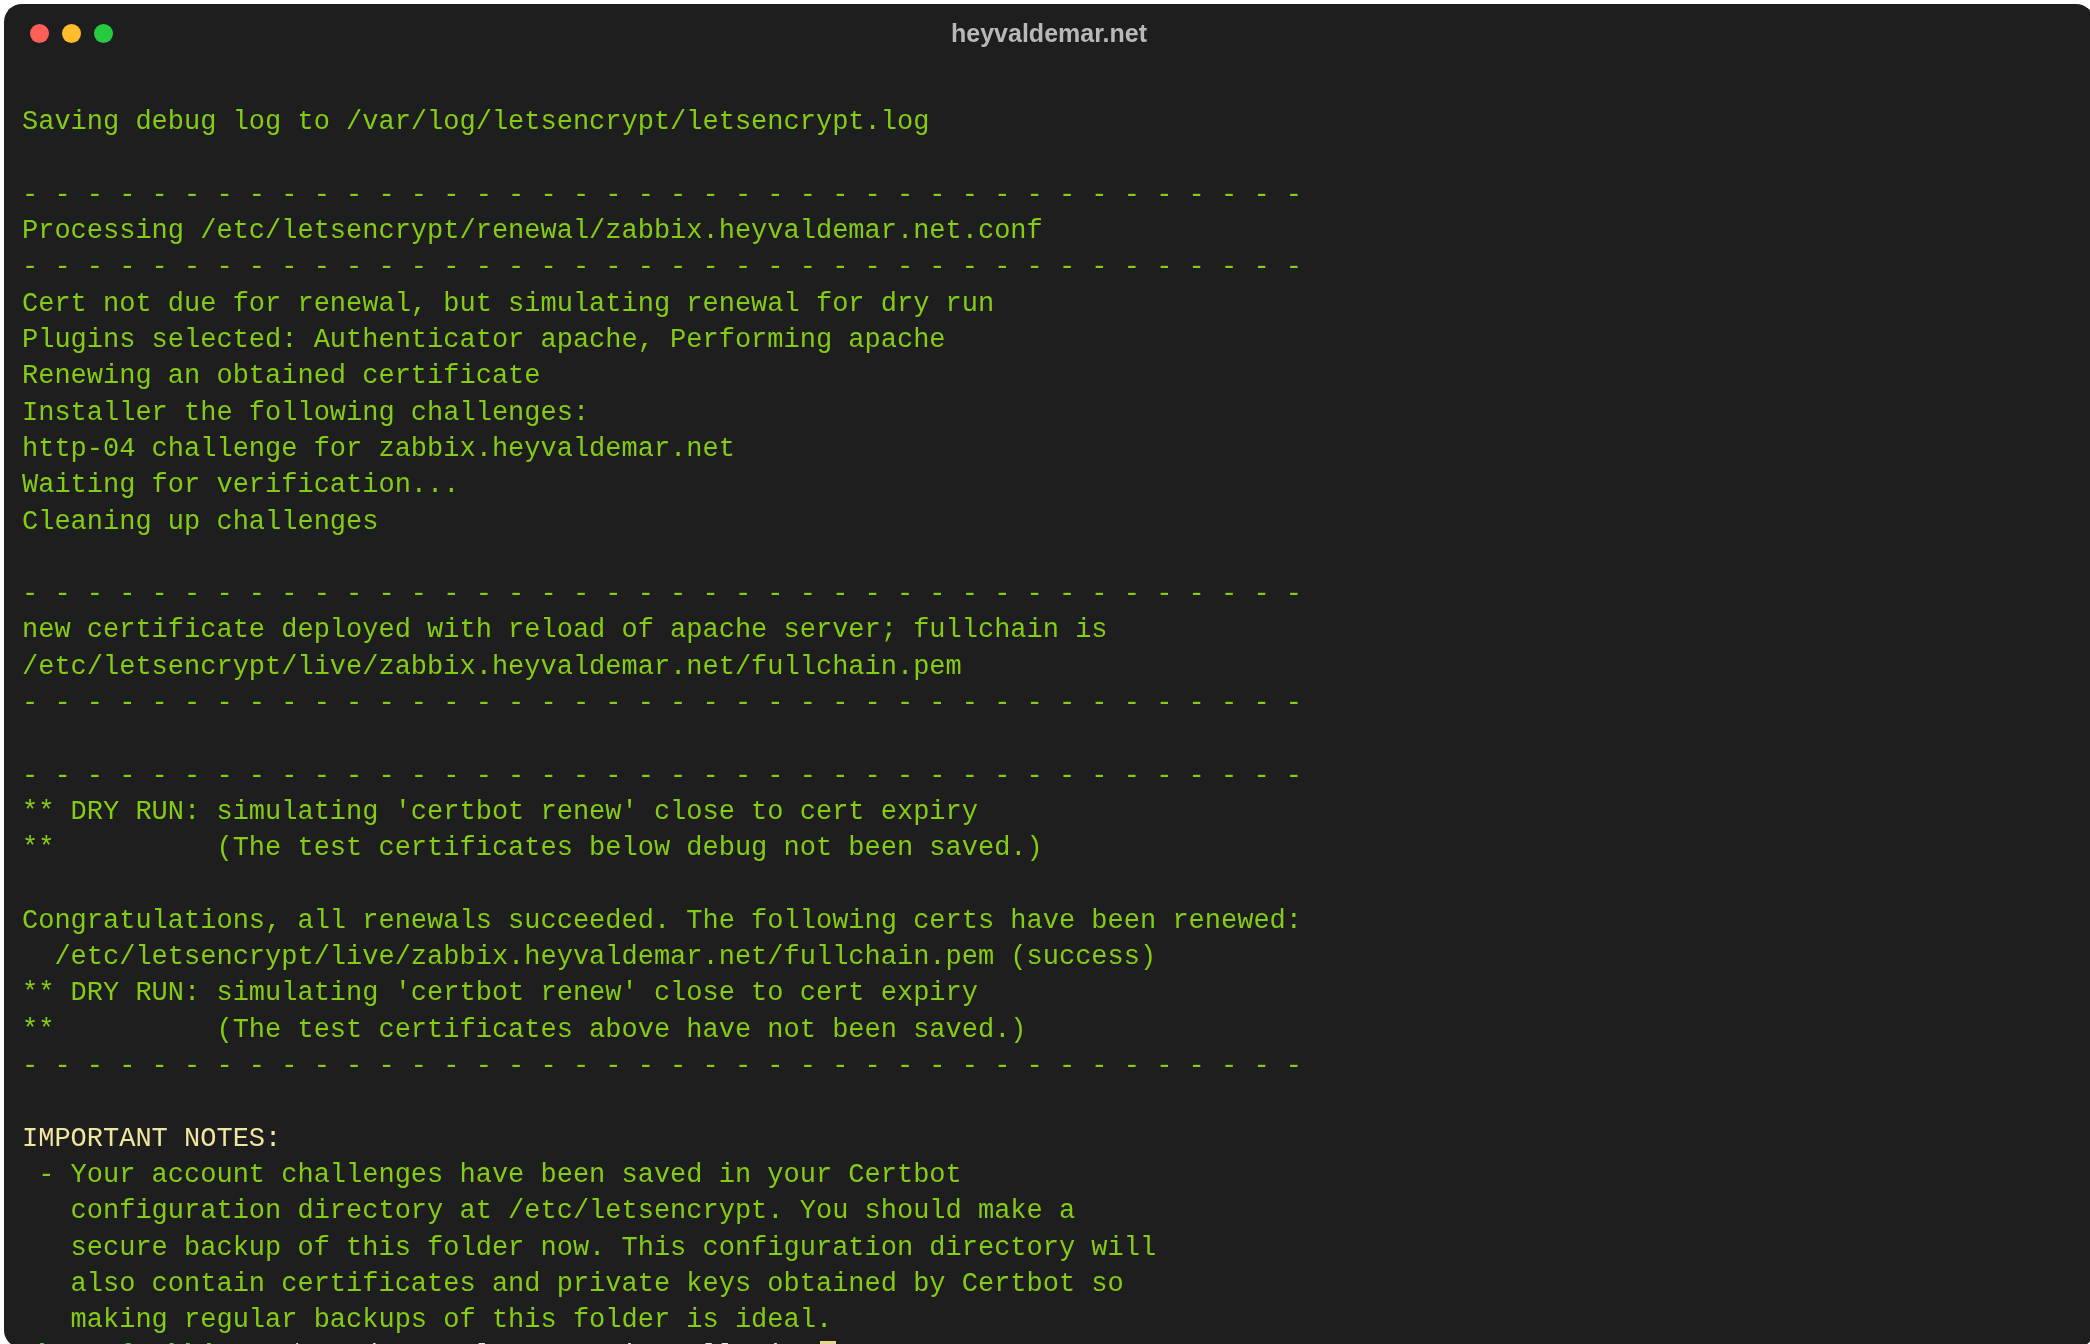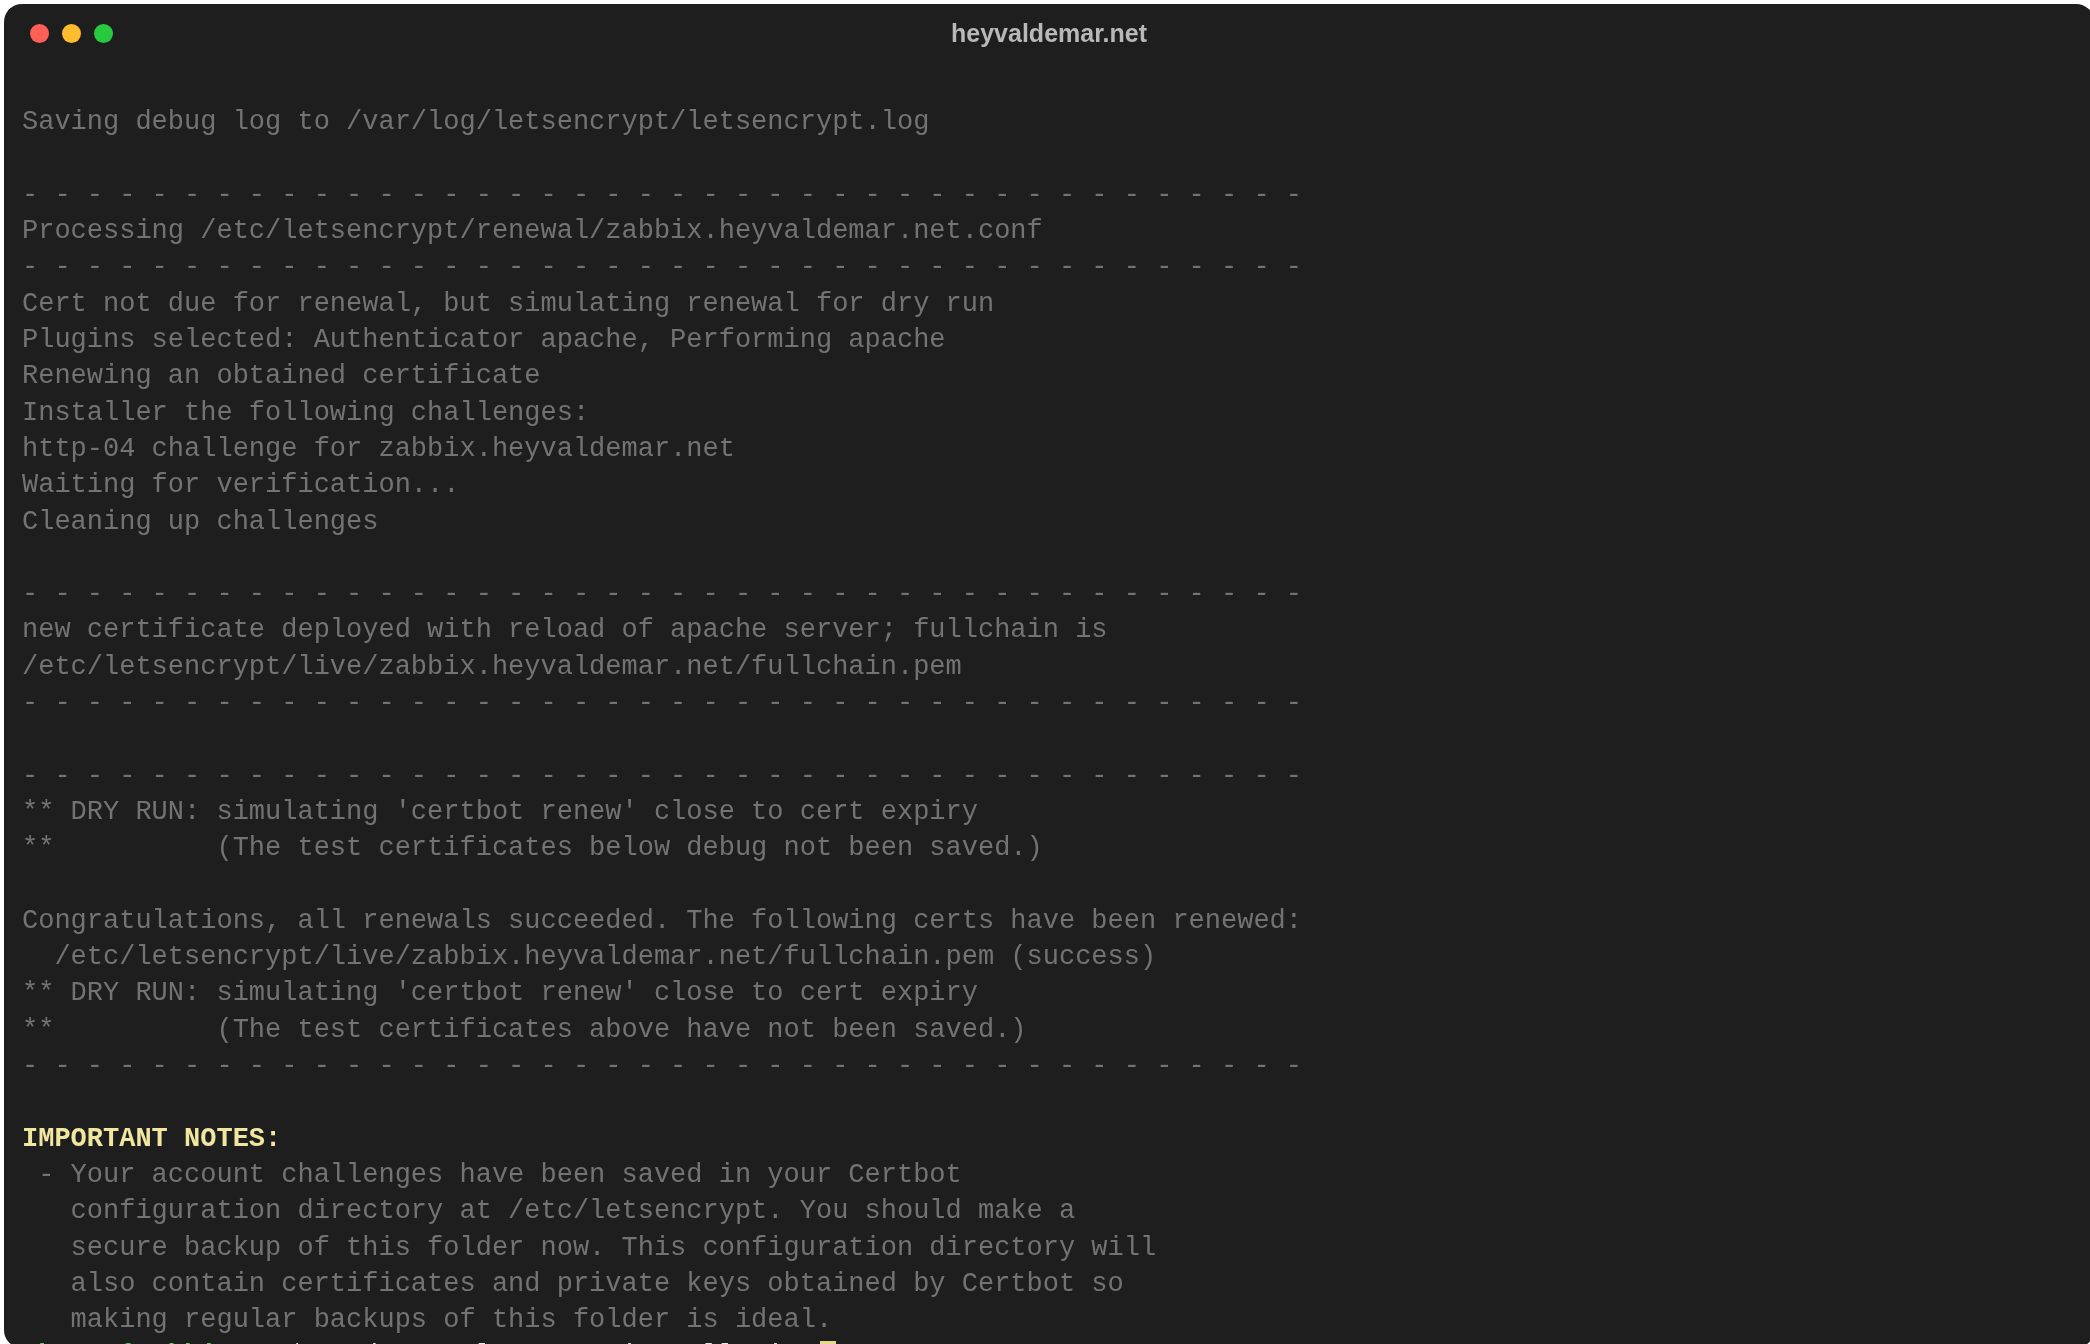--- a/index.html
+++ b/index.html
@@ -55,25 +55,25 @@
   }
   .terminal-content {
     flex: 1;
     padding: 10px 10px 8px 10px;
     font-size: 27px;
     line-height: 36.3px;
     white-space: pre;
     overflow: hidden;
   }
   .line {
-    color: #737373;
+    color: #84cc16;
   }
   .line-bold {
     color: #f0e6a0;
-    font-weight: bold;
+    font-weight: normal;
   }
   .prompt-user { color: #5fd75f; font-weight: bold; }
   .prompt-colon { color: #e8e8e8; font-weight: bold;}
   .prompt-path { color: #6c9ef8; font-weight: bold;}
   .prompt-dollar { color: #e8e8e8; }
   .prompt-cmd { color: #e8e8e8; }
   .cursor {
     display: inline-block;
     width: 16px;
     height: 29px;

